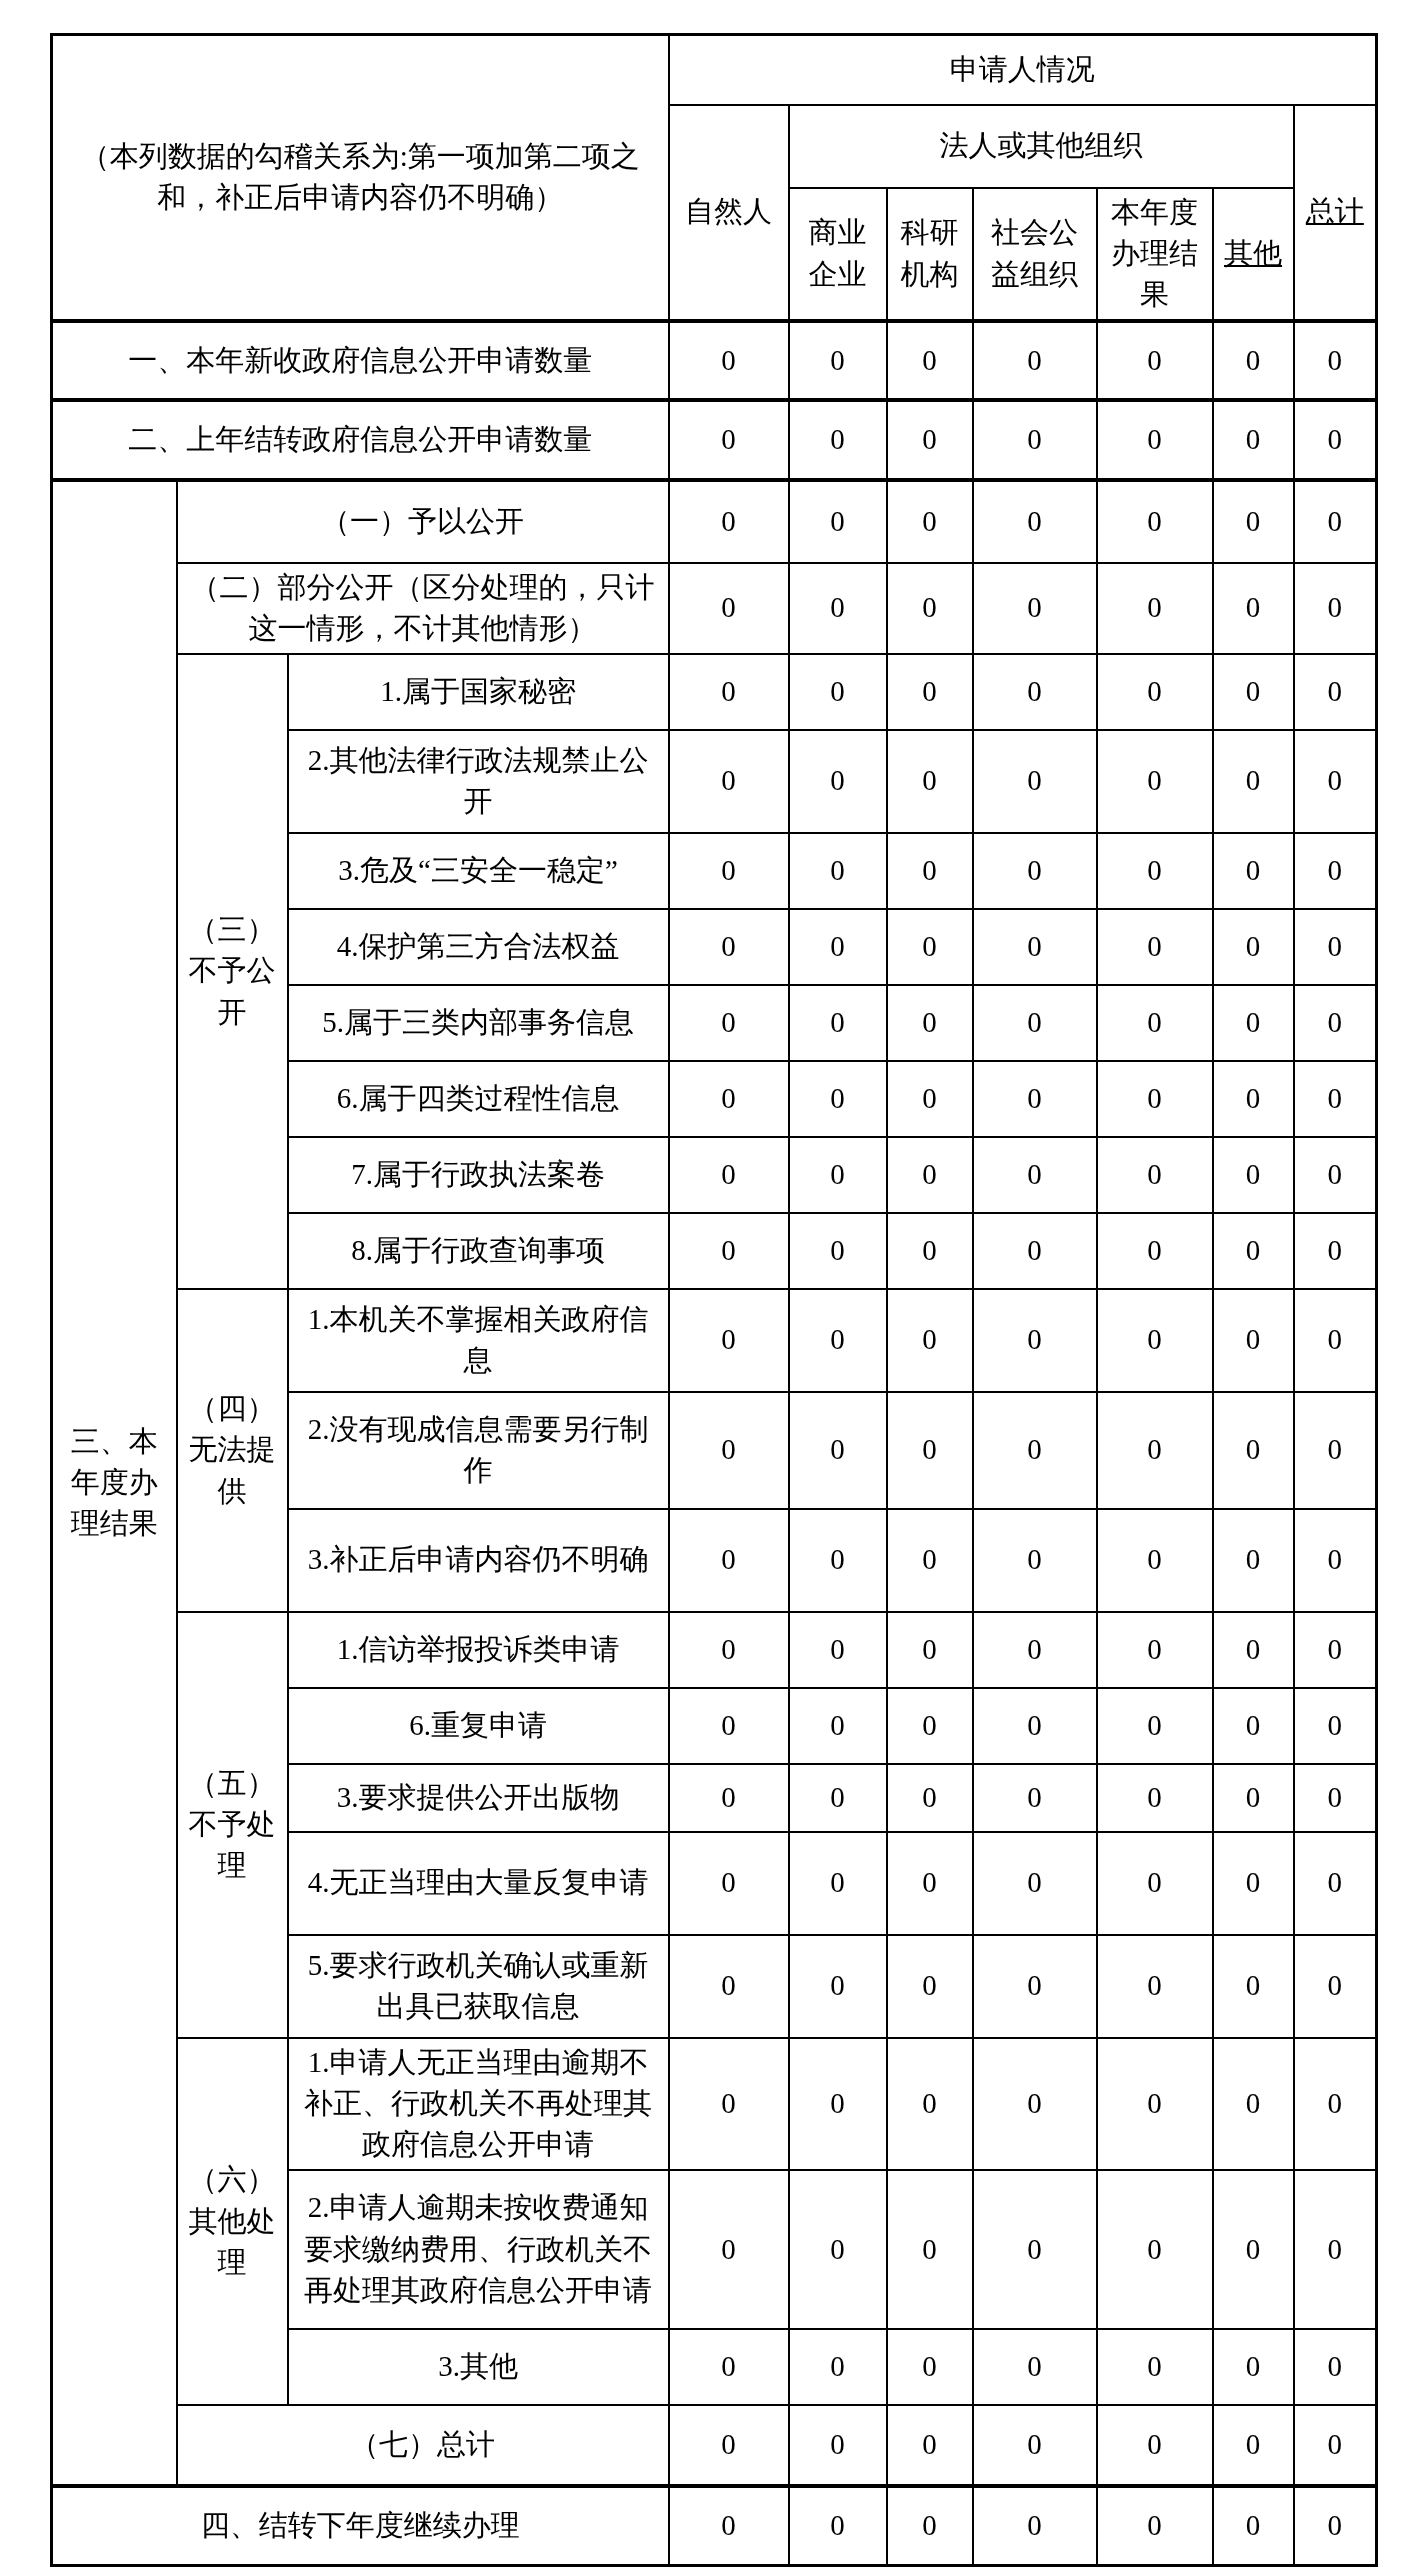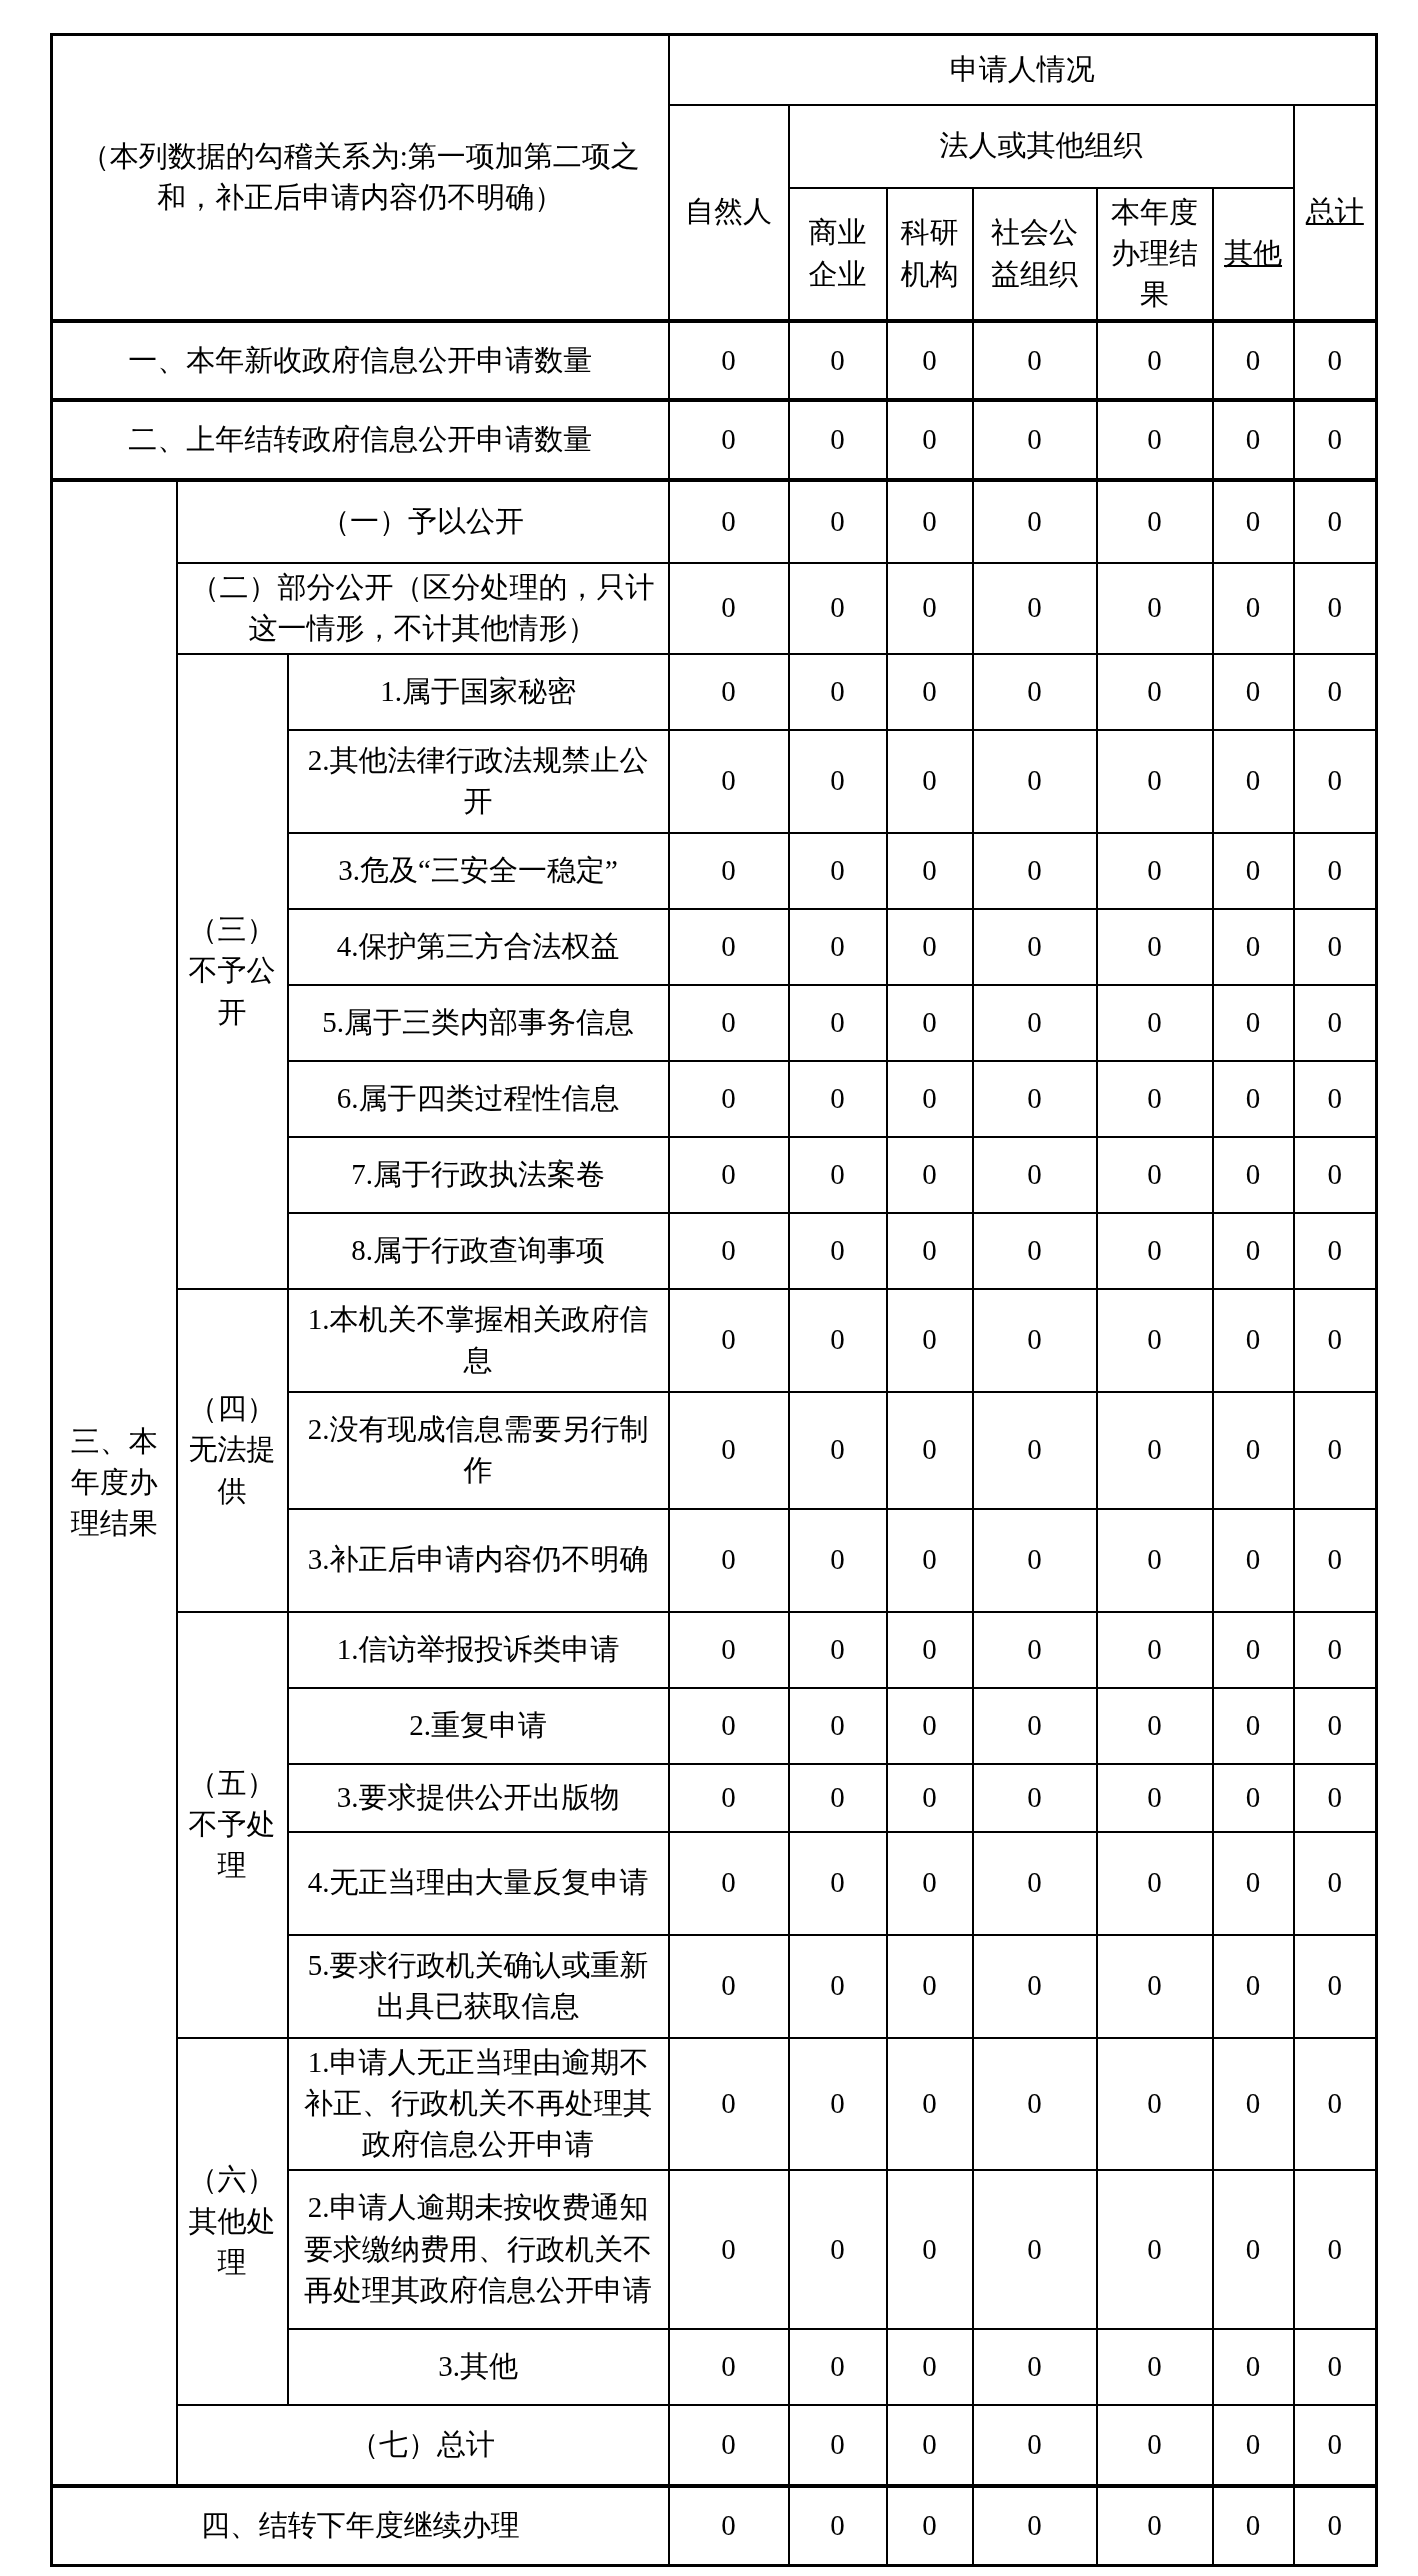--- a/index.html
+++ b/index.html
@@ -241,21 +241,21 @@
     <td class="left">1.信访举报投诉类申请</td>
     <td class="v">0</td>
     <td class="v">0</td>
     <td class="v">0</td>
     <td class="v">0</td>
     <td class="v">0</td>
     <td class="v">0</td>
     <td class="v">0</td>
   </tr>
   <tr style="height:76px">
-    <td class="left">2.重复申请</td>
+    <td class="left">6.重复申请</td>
     <td class="v">0</td>
     <td class="v">0</td>
     <td class="v">0</td>
     <td class="v">0</td>
     <td class="v">0</td>
     <td class="v">0</td>
     <td class="v">0</td>
   </tr>
   <tr style="height:68px">
     <td class="left">3.要求提供公开出版物</td>

